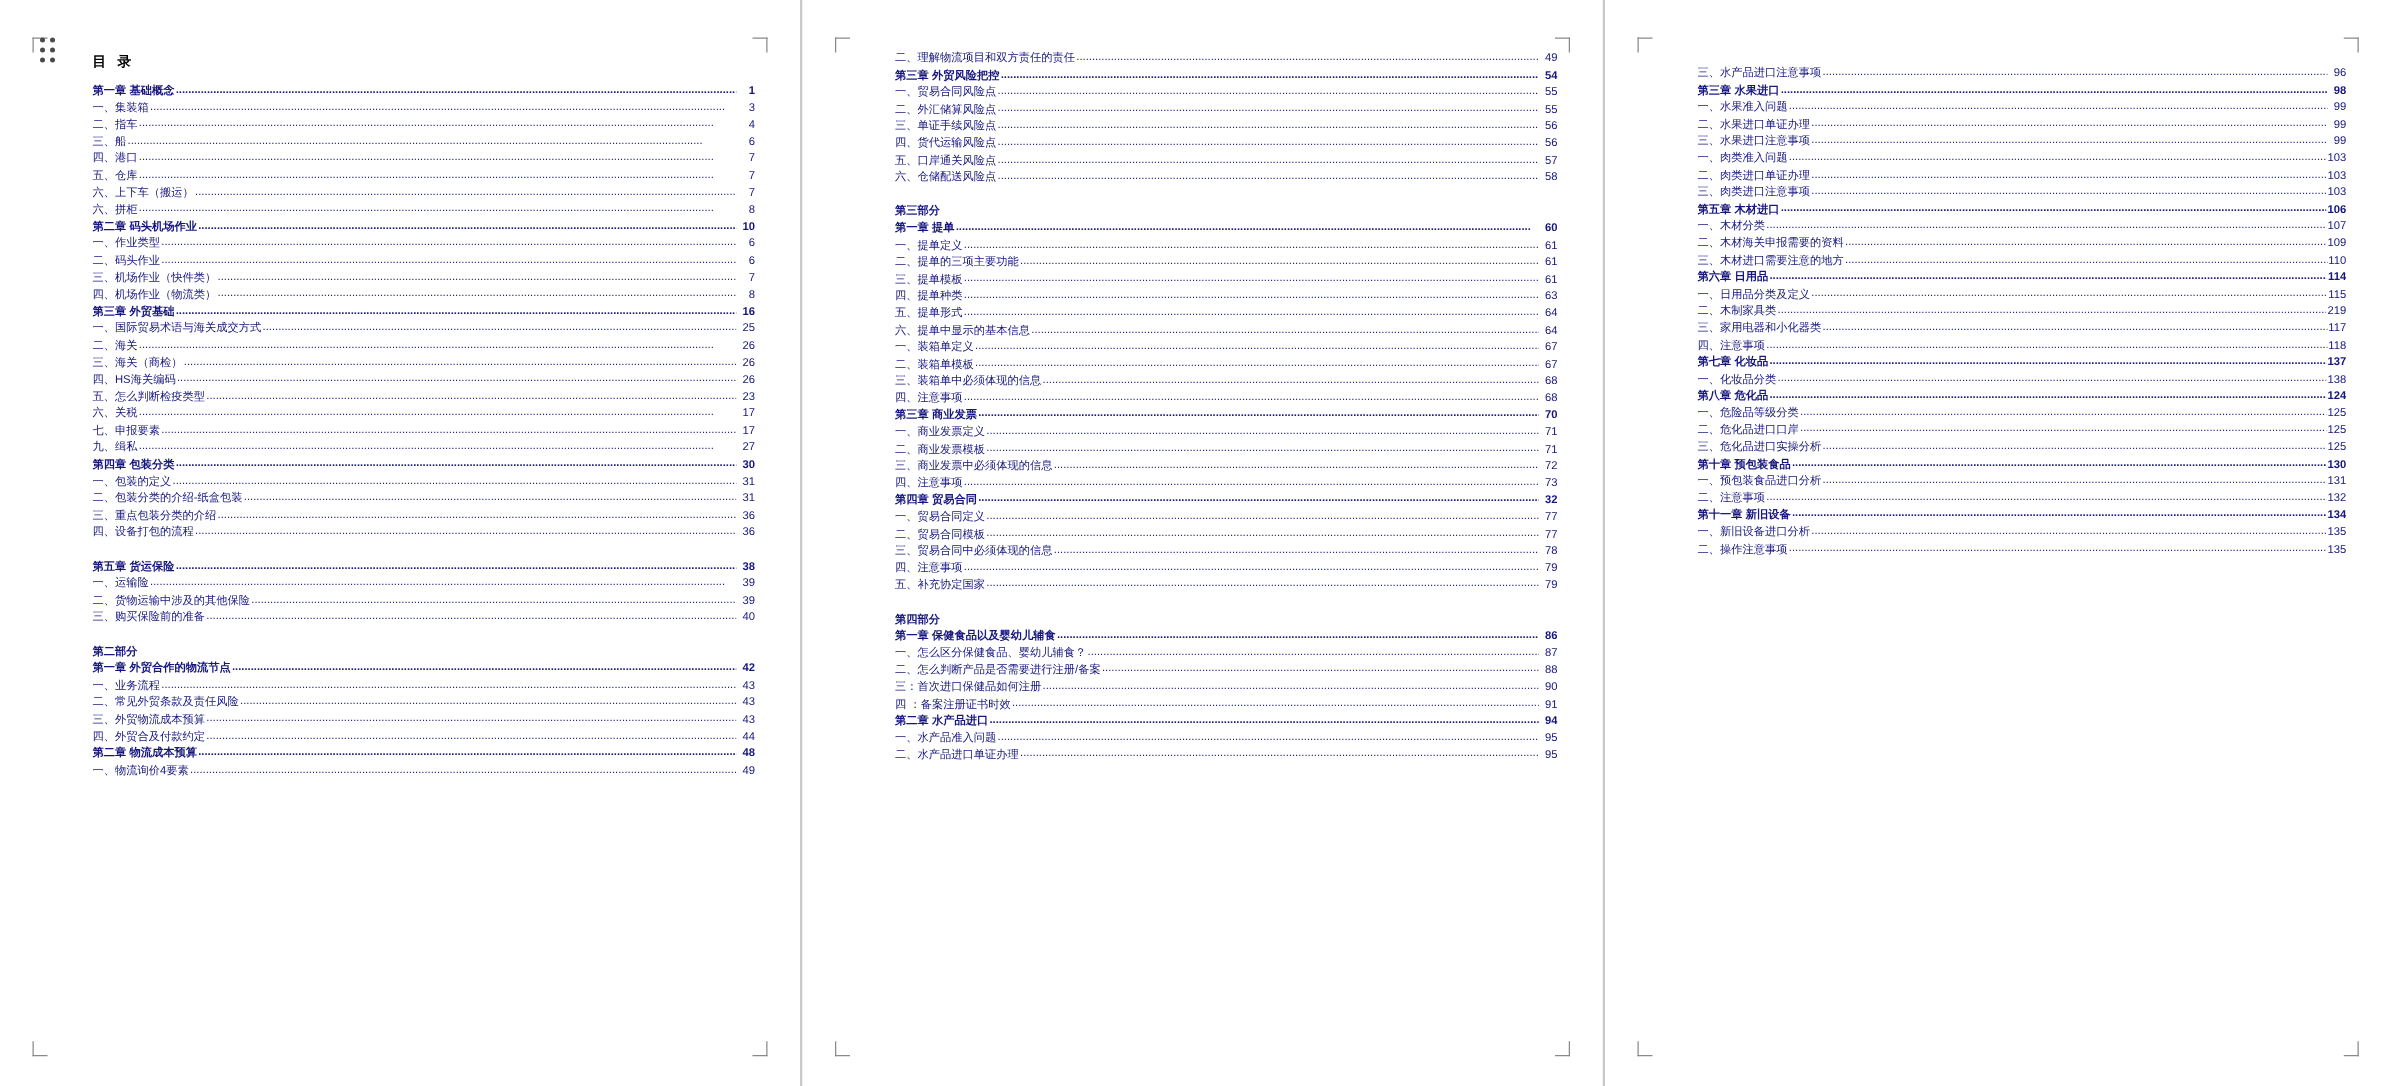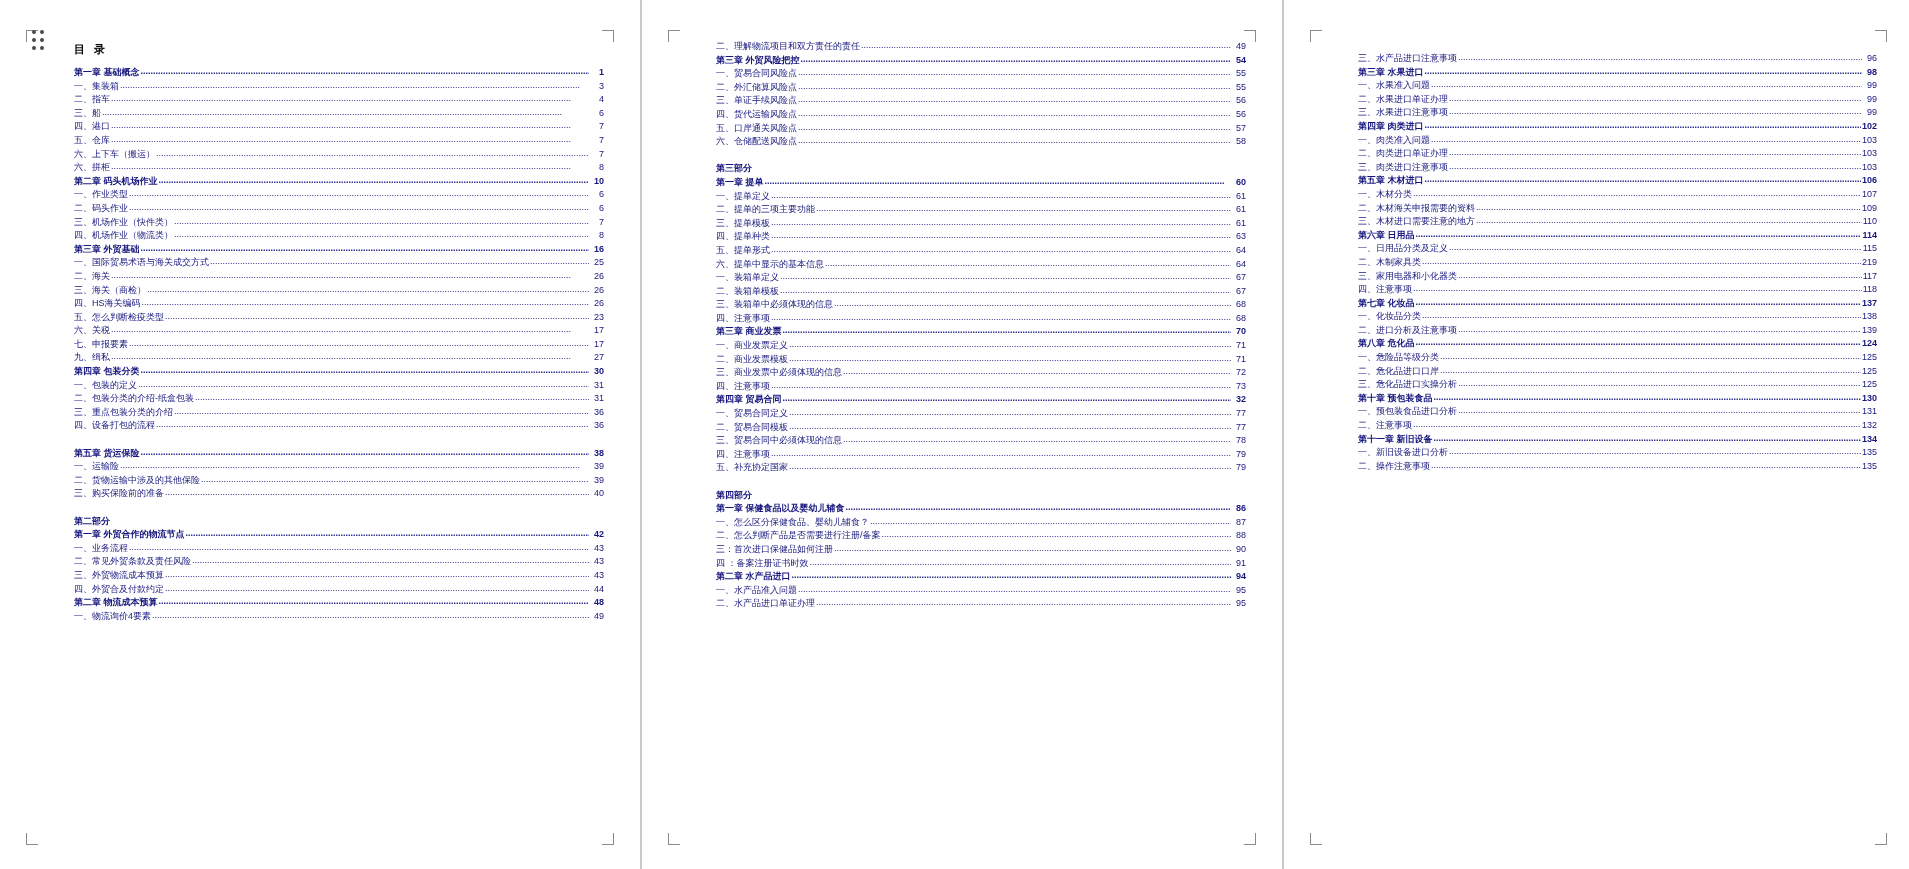--- a/index.html
+++ b/index.html
@@ -581,25 +581,20 @@
         <li class="lvl2">
           <span class="t">二、水果进口单证办理</span>
           <span class="dots"></span>
           <span class="pg">99</span>
         </li>
         <li class="lvl2">
           <span class="t">三、水果进口注意事项</span>
           <span class="dots"></span>
           <span class="pg">99</span>
         </li>
-        <li class="lvl1">
-          <span class="t">第四章 肉类进口</span>
-          <span class="dots"></span>
-          <span class="pg">102</span>
-        </li>
         <li class="lvl2">
           <span class="t">一、肉类准入问题</span>
           <span class="dots"></span>
           <span class="pg">103</span>
         </li>
         <li class="lvl2">
           <span class="t">二、肉类进口单证办理</span>
           <span class="dots"></span>
           <span class="pg">103</span>
         </li>
@@ -655,25 +650,20 @@
         </li>
         <li class="lvl1">
           <span class="t">第七章 化妆品</span>
           <span class="dots"></span>
           <span class="pg">137</span>
         </li>
         <li class="lvl2">
           <span class="t">一、化妆品分类</span>
           <span class="dots"></span>
           <span class="pg">138</span>
-        </li>
-        <li class="lvl2">
-          <span class="t">二、进口分析及注意事项</span>
-          <span class="dots"></span>
-          <span class="pg">139</span>
         </li>
         <li class="lvl1">
           <span class="t">第八章 危化品</span>
           <span class="dots"></span>
           <span class="pg">124</span>
         </li>
         <li class="lvl2">
           <span class="t">一、危险品等级分类</span>
           <span class="dots"></span>
           <span class="pg">125</span>

